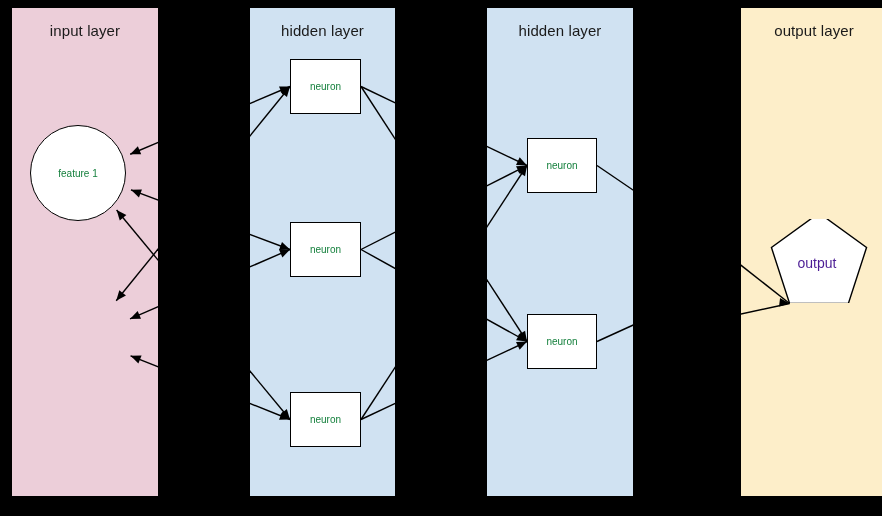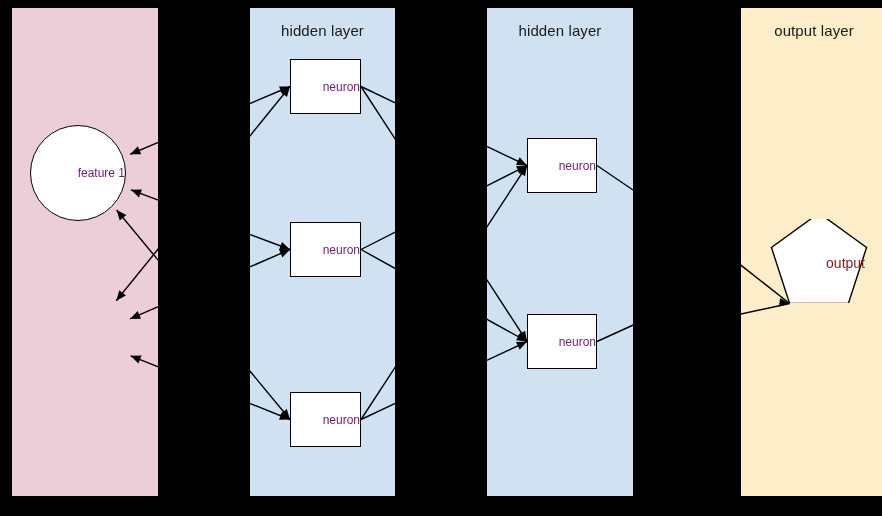--- a/index.html
+++ b/index.html
@@ -40,40 +40,40 @@
     height: 100%;
     overflow: hidden;
   }
   .node {
     position: absolute;
     background: #ffffff;
     border: 1.4px solid #000000;
     box-sizing: border-box;
     display: flex;
     align-items: center;
-    justify-content: flex-end;
-    font-size: 12px;
-    color: #701a75;
+    justify-content: center;
+    font-size: 10px;
+    color: #15803d;
   }
   .node-circle {
     border-radius: 50%;
   }
   .node-box {
     border-radius: 0;
   }
   .pentagon-wrap {
     position: absolute;
   }
   .pentagon-label {
     position: absolute;
     left: 0;
     right: 4px;
-    text-align: right;
+    text-align: center;
     font-size: 14px;
-    color: #7f1d1d;
+    color: #4c1d95;
   }
 </style>
 </head>
 <body>
 
 <div id="canvas" style="background: rgb(0, 0, 0);">
 
   <div class="layer-panel" id="panel-input" style="left: 12px; top: 8px; width: 146px; height: 488px; background: rgb(236, 206, 217);">
     <svg class="edge-svg" id="edges-input" viewBox="0 0 146 488" width="146" height="488">
         <line x1="118.19146491437004" y1="146.26195237699505" x2="150" y2="132.77450980392157" stroke="#000000" stroke-width="1.4"></line>
@@ -82,20 +82,21 @@
         <polygon points="118.94380052331414,181.8539251962428 129.93445263063592,181.40053104561537 126.92630664211661,189.42225368166686" fill="#000000"></polygon>
         <line x1="104.60325027364286" y1="201.9789274139851" x2="150" y2="256.8333333333333" stroke="#000000" stroke-width="1.4"></line>
         <polygon points="104.60325027364286,201.9789274139851 114.3629390244206,207.05322297967126 107.76281407638035,212.5153953504632" fill="#000000"></polygon>
         <line x1="104.23774459620694" y1="292.72160408849976" x2="150" y2="236.30392156862746" stroke="#000000" stroke-width="1.4"></line>
         <polygon points="104.23774459620694,292.72160408849976 107.2934336690916,282.1545437456299 113.94700877482501,287.5514794178749" fill="#000000"></polygon>
         <line x1="118.03479122718747" y1="310.89667145291133" x2="150" y2="297.02941176470586" stroke="#000000" stroke-width="1.4"></line>
         <polygon points="118.03479122718747,310.89667145291133 125.62468627871701,302.93466836909084 129.0343134407684,310.79414792907363" fill="#000000"></polygon>
         <line x1="118.57441173420958" y1="347.80791449185335" x2="150" y2="360.3627450980392" stroke="#000000" stroke-width="1.4"></line>
         <polygon points="118.57441173420958,347.80791449185335 129.57223018680048,347.5888499263684 126.3938129386626,355.544642792873" fill="#000000"></polygon>
       </svg>
+    <div class="layer-title" id="title-input" style="top: 14px;">input layer</div>
     <div class="node node-circle" id="node-feature-1" style="left: 18px; top: 117px; width: 96px; height: 96px; border-width: 1.4px; border-color: rgb(0, 0, 0);">
       <span>feature 1</span>
     </div>
   </div>
 
   <div class="layer-panel" id="panel-hidden-1" style="left: 250px; top: 8px; width: 145px; height: 488px; background: rgb(208, 226, 242);">
     <svg class="edge-svg" id="edges-hidden-1" viewBox="0 0 145 488" width="145" height="488">
         <line x1="-4" y1="97.15686274509804" x2="40" y2="78.5" stroke="#000000" stroke-width="1.4"></line>
         <polygon points="40,78.5 32.34443652651576,86.39888269968948 29.00000594826732,78.51143948624808" fill="#000000"></polygon>
         <line x1="-4" y1="132.7450980392157" x2="40" y2="78.5" stroke="#000000" stroke-width="1.4"></line>

